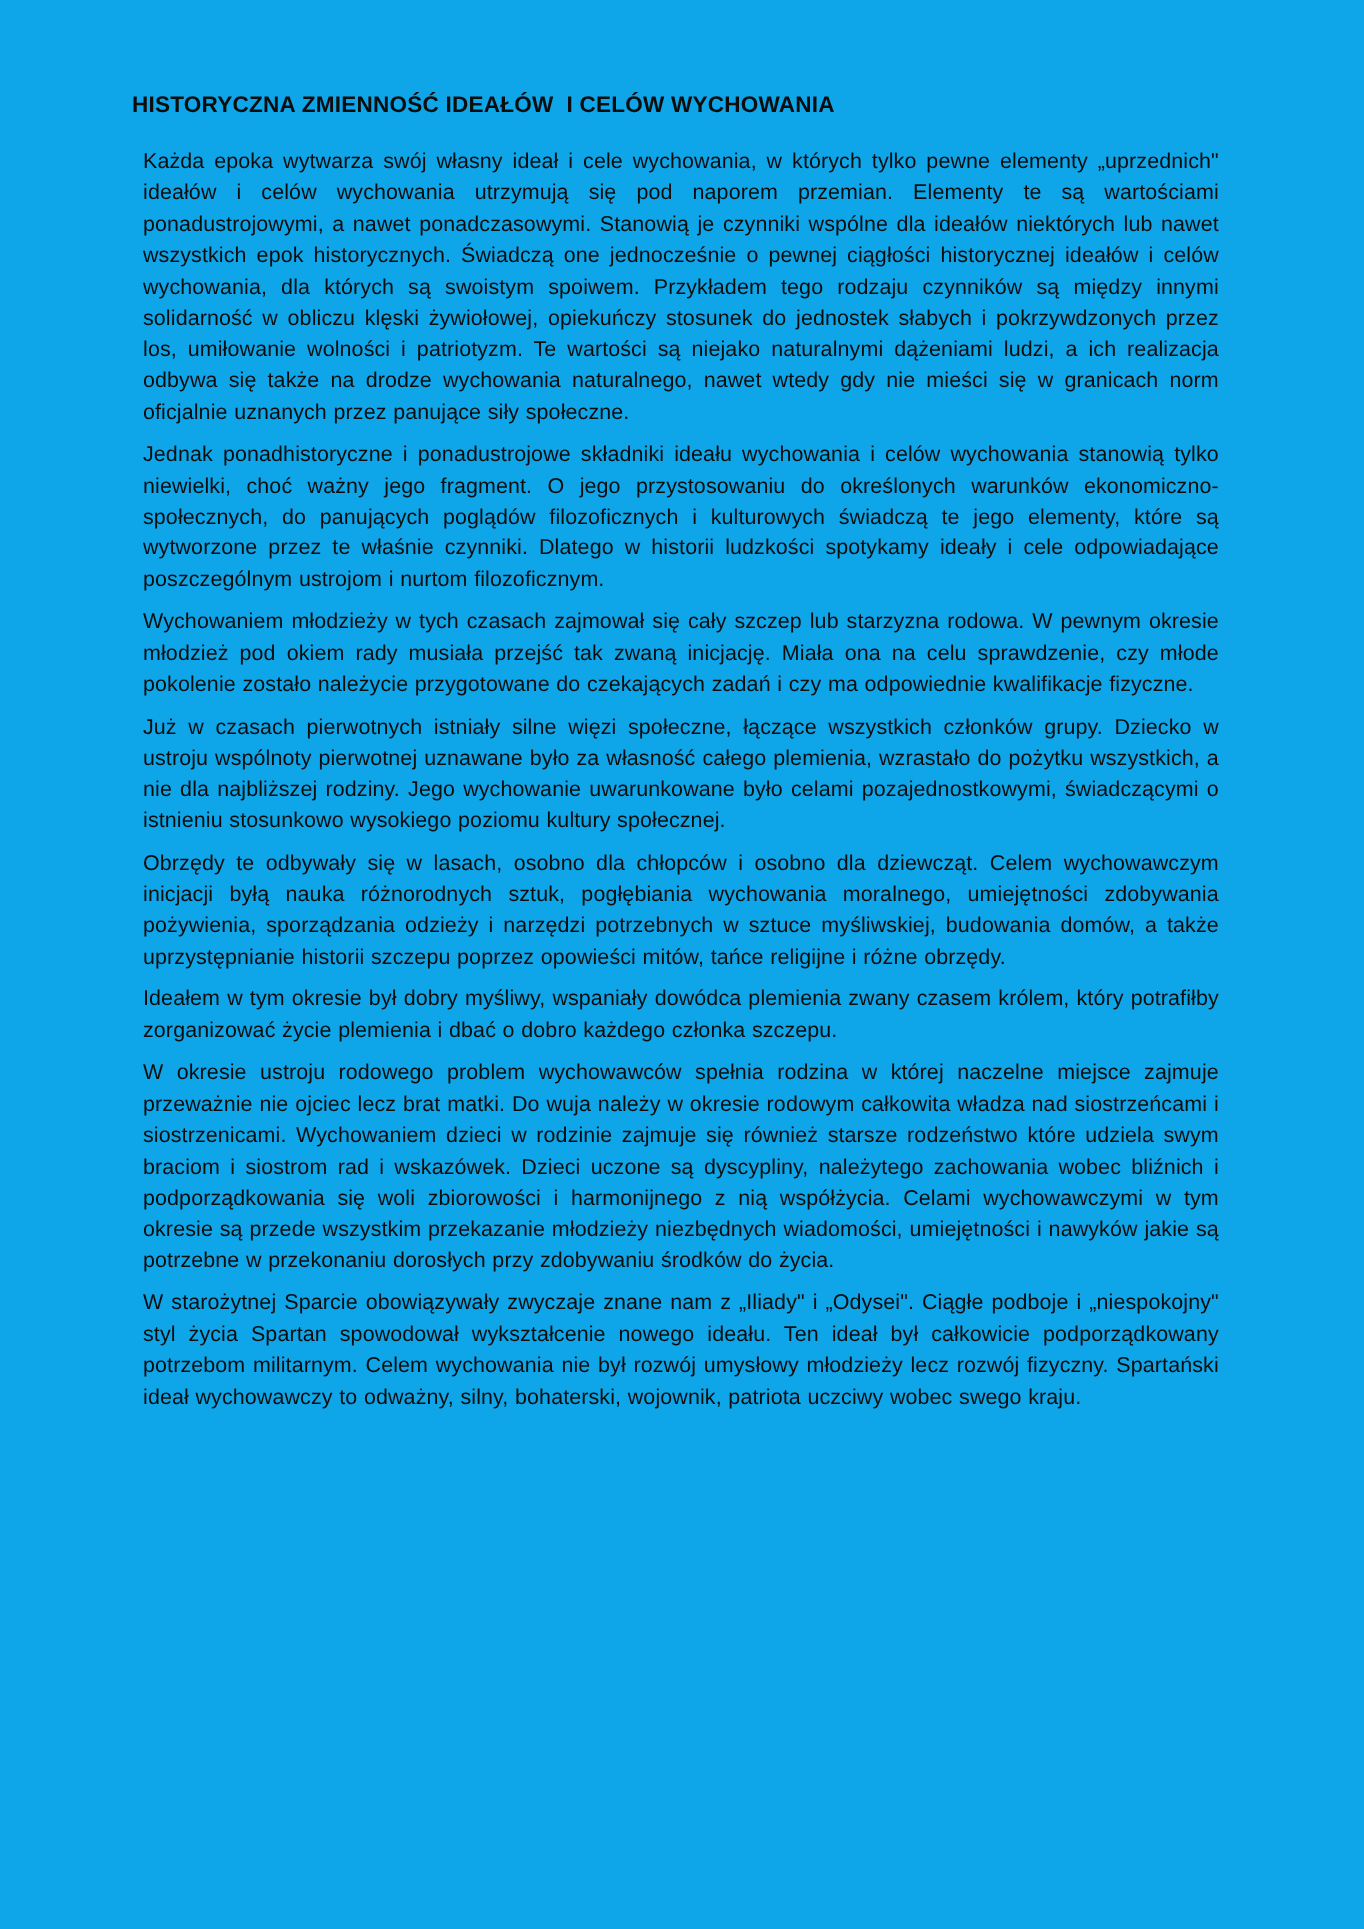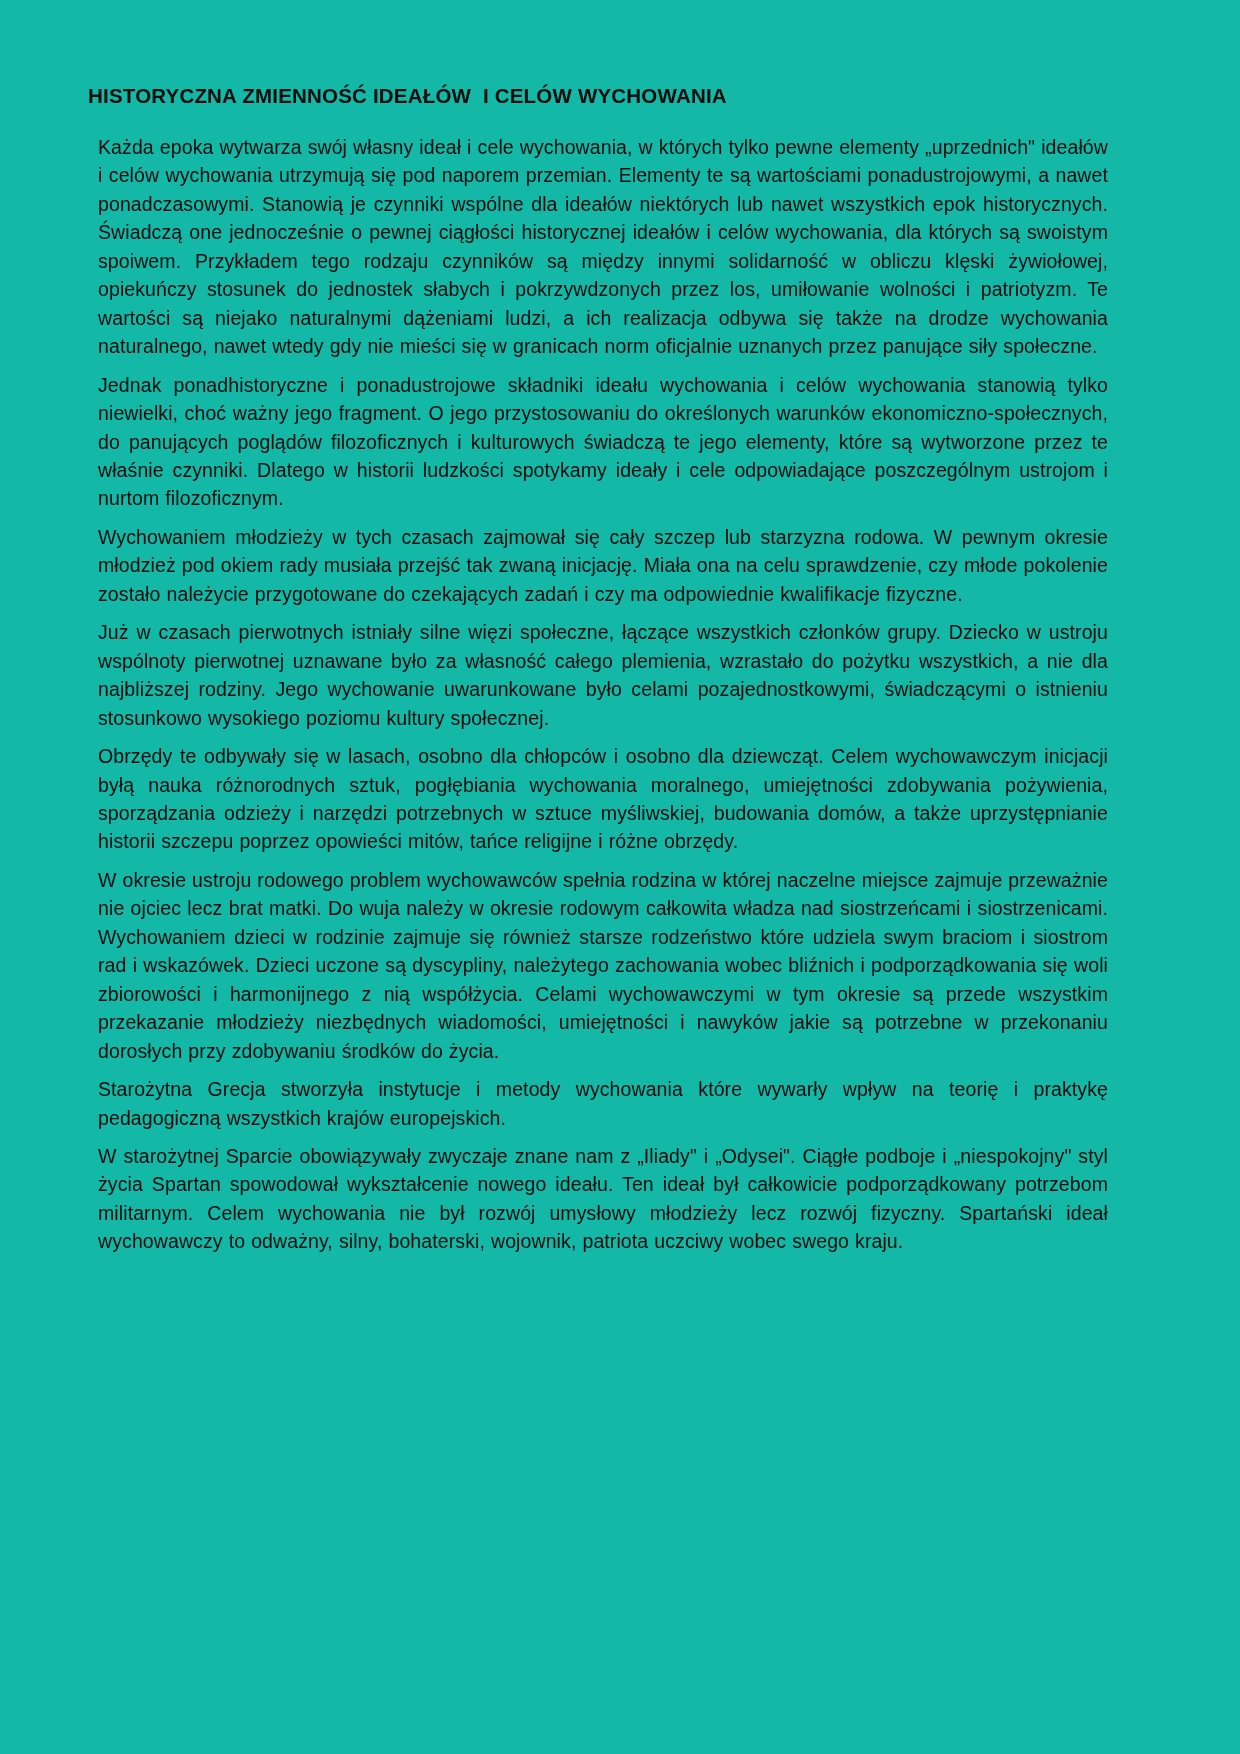--- a/index.html
+++ b/index.html
@@ -4,23 +4,23 @@
 <style>
   html, body {
     margin: 0;
     padding: 0;
     background: #ffffff;
   }
   .page {
     position: relative;
     width: 1240px;
     height: 1754px;
-    background: #14b8a6;
+    background: #0ea5e9;
     box-sizing: border-box;
-    padding: 84px 122px 0 88px;
+    padding: 84px 122px 0 120px;
     font-family: "Liberation Sans", "DejaVu Sans", sans-serif;
     color: #0d0d0d;
     overflow: hidden;
   }
   .doc-title {
     font-size: 20.5px;
     font-weight: bold;
     line-height: 24px;
     margin: 0 0 25px 0;
     letter-spacing: 0.2px;
@@ -42,17 +42,17 @@
 
 <div class="page">
   <h1 class="doc-title">HISTORYCZNA ZMIENNOŚĆ IDEAŁÓW  I CELÓW WYCHOWANIA</h1>
 
   <div class="doc-body">
     <p>Każda epoka wytwarza swój własny ideał i cele wychowania, w których tylko pewne elementy „uprzednich" ideałów i celów wychowania utrzymują się pod naporem przemian. Elementy te są wartościami ponadustrojowymi, a nawet ponadczasowymi. Stanowią je czynniki wspólne dla ideałów niektórych lub nawet wszystkich epok historycznych. Świadczą one jednocześnie o pewnej ciągłości historycznej ideałów i celów wychowania, dla których są swoistym spoiwem. Przykładem tego rodzaju czynników są między innymi solidarność w obliczu klęski żywiołowej, opiekuńczy stosunek do jednostek słabych i pokrzywdzonych przez los, umiłowanie wolności i patriotyzm. Te wartości są niejako naturalnymi dążeniami ludzi, a ich realizacja odbywa się także na drodze wychowania naturalnego, nawet wtedy gdy nie mieści się w granicach norm oficjalnie uznanych przez panujące siły społeczne.</p>
     <p>Jednak ponadhistoryczne i ponadustrojowe składniki ideału wychowania i celów wychowania stanowią tylko niewielki, choć ważny jego fragment. O jego przystosowaniu do określonych warunków ekonomiczno-społecznych, do panujących poglądów filozoficznych i kulturowych świadczą te jego elementy, które są wytworzone przez te właśnie czynniki. Dlatego w historii ludzkości spotykamy ideały i cele odpowiadające poszczególnym ustrojom i nurtom filozoficznym.</p>
     <p>Wychowaniem młodzieży w tych czasach zajmował się cały szczep lub starzyzna rodowa. W pewnym okresie młodzież pod okiem rady musiała przejść tak zwaną inicjację. Miała ona na celu sprawdzenie, czy młode pokolenie zostało należycie przygotowane do czekających zadań i czy ma odpowiednie kwalifikacje fizyczne.</p>
     <p>Już w czasach pierwotnych istniały silne więzi społeczne, łączące wszystkich członków grupy. Dziecko w ustroju wspólnoty pierwotnej uznawane było za własność całego plemienia, wzrastało do pożytku wszystkich, a nie dla najbliższej rodziny. Jego wychowanie uwarunkowane było celami pozajednostkowymi, świadczącymi o istnieniu stosunkowo wysokiego poziomu kultury społecznej.</p>
     <p>Obrzędy te odbywały się w lasach, osobno dla chłopców i osobno dla dziewcząt. Celem wychowawczym inicjacji byłą nauka różnorodnych sztuk, pogłębiania wychowania moralnego, umiejętności zdobywania pożywienia, sporządzania odzieży i narzędzi potrzebnych w sztuce myśliwskiej, budowania domów, a także uprzystępnianie historii szczepu poprzez opowieści mitów, tańce religijne i różne obrzędy.</p>
+    <p>Ideałem w tym okresie był dobry myśliwy, wspaniały dowódca plemienia zwany czasem królem, który potrafiłby zorganizować życie plemienia i dbać o dobro każdego członka szczepu.</p>
     <p>W okresie ustroju rodowego problem wychowawców spełnia rodzina w której naczelne miejsce zajmuje przeważnie nie ojciec lecz brat matki. Do wuja należy w okresie rodowym całkowita władza nad siostrzeńcami i siostrzenicami. Wychowaniem dzieci w rodzinie zajmuje się również starsze rodzeństwo które udziela swym braciom i siostrom rad i wskazówek. Dzieci uczone są dyscypliny, należytego zachowania wobec bliźnich i podporządkowania się woli zbiorowości i harmonijnego z nią współżycia. Celami wychowawczymi w tym okresie są przede wszystkim przekazanie młodzieży niezbędnych wiadomości, umiejętności i nawyków jakie są potrzebne w przekonaniu dorosłych przy zdobywaniu środków do życia.</p>
-    <p>Starożytna Grecja stworzyła instytucje i metody wychowania które wywarły wpływ na teorię i praktykę pedagogiczną wszystkich krajów europejskich.</p>
     <p>W starożytnej Sparcie obowiązywały zwyczaje znane nam z „Iliady" i „Odysei". Ciągłe podboje i „niespokojny" styl życia Spartan spowodował wykształcenie nowego ideału. Ten ideał był całkowicie podporządkowany potrzebom militarnym. Celem wychowania nie był rozwój umysłowy młodzieży lecz rozwój fizyczny. Spartański ideał wychowawczy to odważny, silny, bohaterski, wojownik, patriota uczciwy wobec swego kraju.</p>
   </div>
 </div>
 
 </body></html>

